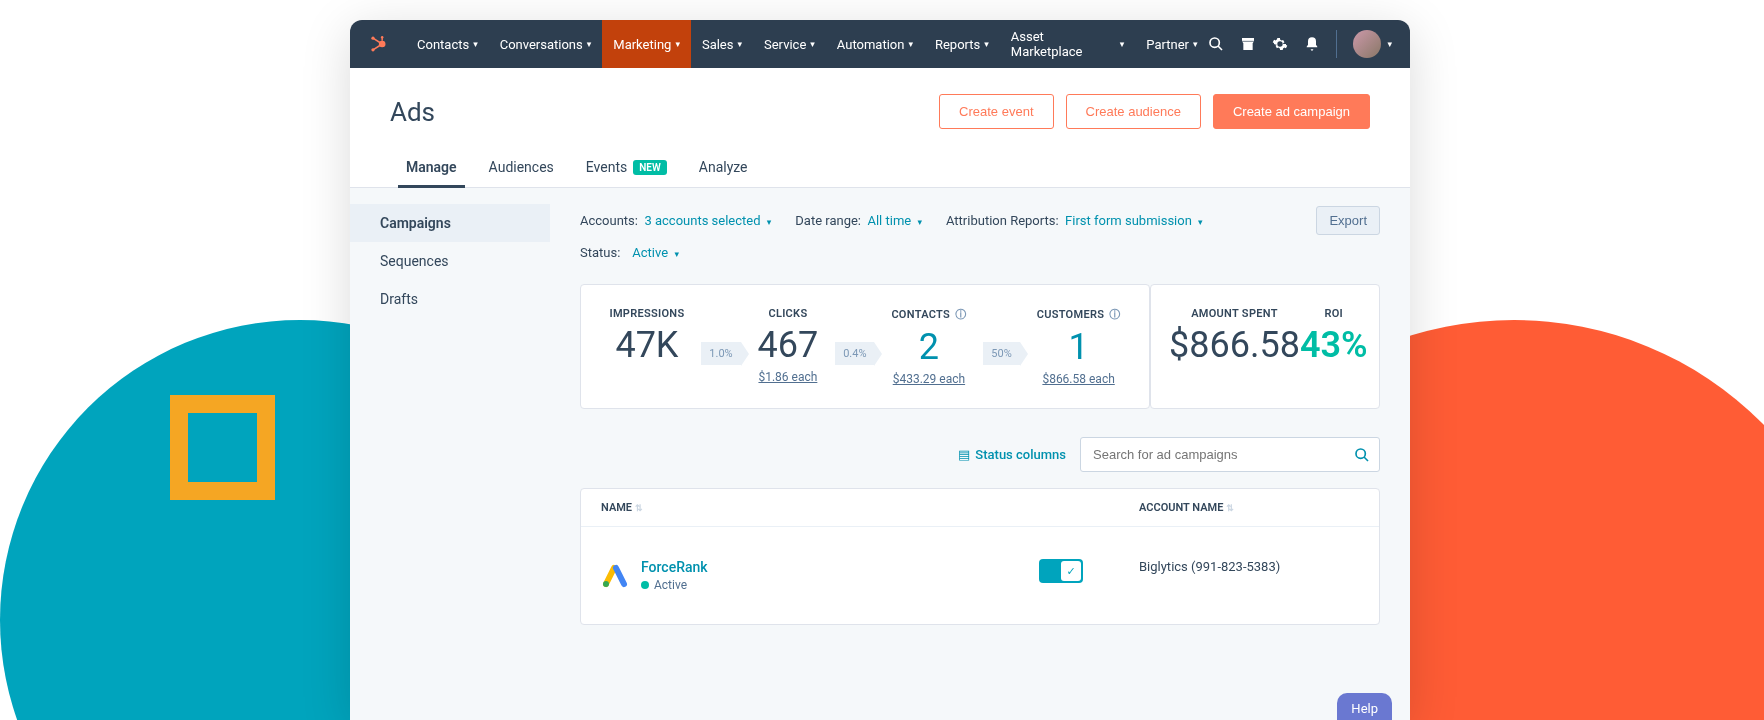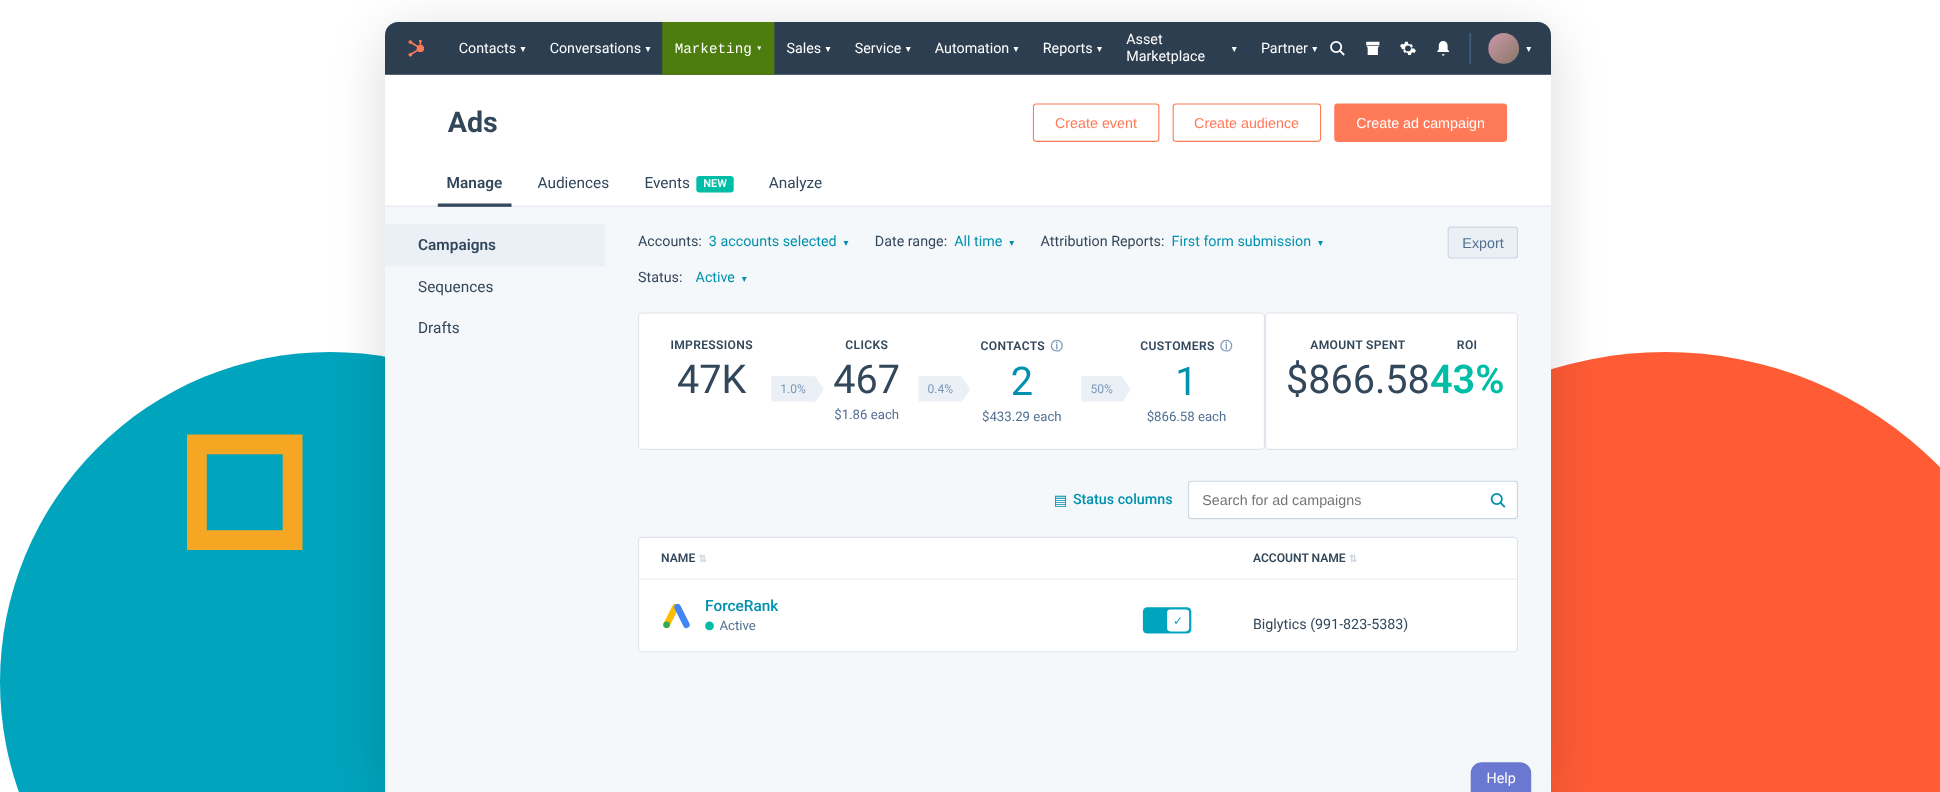--- a/index.html
+++ b/index.html
@@ -11,30 +11,30 @@
 .bg-square { position: absolute; left: 170px; top: 395px; width: 105px; height: 105px; border: 18px solid #f5a623; z-index: 2; }
 
 
 .app-frame { position: absolute; left: 350px; top: 20px; width: 1060px; height: 700px; background: #fff; border-radius: 12px 12px 0 0; box-shadow: 0 10px 50px rgba(0,0,0,0.15); overflow: hidden; z-index: 1; }
 
 
 .topbar { background: #2d3e50; height: 48px; display: flex; align-items: center; padding: 0 18px; }
 .logo { color: #ff7a59; margin-right: 18px; }
 .nav-items { display: flex; align-items: center; height: 100%; }
 .nav-item { color: #fff; font-size: 13px; padding: 0 11px; height: 100%; display: flex; align-items: center; cursor: pointer; }
-.nav-item.active { background: #4d7c0f; font-family: Liberation Mono, monospace; }
+.nav-item.active { background: #c2410c; }
 .nav-item .chev { margin-left: 4px; font-size: 9px; }
 .nav-right { margin-left: auto; display: flex; align-items: center; gap: 16px; }
 .nav-icon { color: #fff; cursor: pointer; }
 .avatar { width: 28px; height: 28px; border-radius: 50%; background: linear-gradient(135deg,#c9a,#876); }
 .avatar-wrap { display: flex; align-items: center; gap: 6px; border-left: 1px solid #516f90; padding-left: 16px; }
 
 
 .page-header { display: flex; align-items: center; padding: 26px 40px 20px; }
-.page-title { font-size: 26px; color: #33475b; font-weight: 700; margin-left: 17px; }
+.page-title { font-size: 26px; color: #33475b; font-weight: 400; }
 .header-actions { margin-left: auto; display: flex; gap: 12px; }
 .btn { padding: 9px 19px; border-radius: 3px; font-size: 13px; font-weight: 500; cursor: pointer; border: 1px solid; }
 .btn-outline { background: #fff; color: #ff7a59; border-color: #ff7a59; }
 .btn-primary { background: #ff7a59; color: #fff; border-color: #ff7a59; }
 
 
 .tabs { display: flex; padding: 0 56px; border-bottom: 1px solid #dfe3eb; gap: 32px; }
 .tab { padding: 10px 0 12px; font-size: 14px; color: #33475b; cursor: pointer; position: relative; display: flex; align-items: center; gap: 6px; }
 .tab.active { font-weight: 600; }
 .tab.active::after { content: ""; position: absolute; left: -8px; right: -8px; bottom: -1px; height: 3px; background: #33475b; }
@@ -55,42 +55,42 @@
 .filters-row2 { margin-top: 10px; display: flex; align-items: center; gap: 12px; font-size: 13px; }
 
 
 .metrics-row { display: flex; margin-top: 24px; }
 .metric-card { background: #fff; border: 1px solid #dfe3eb; border-radius: 4px; padding: 22px 18px; }
 .metric-card.funnel { flex: 1; display: flex; justify-content: space-around; align-items: flex-start; }
 .funnel-step { text-align: center; }
 .metric-label { font-size: 11px; font-weight: 600; color: #33475b; letter-spacing: 0.3px; }
 .metric-label .info { color: #7c98b6; margin-left: 2px; }
 .metric-value { font-size: 36px; color: #33475b; font-weight: 400; margin-top: 4px; }
-.metric-sub { font-size: 12px; color: #516f90; margin-top: 4px; }
+.metric-sub { font-size: 12px; color: #516f90; margin-top: 4px; text-decoration: underline; }
 .funnel-arrow { align-self: center; margin: 0 -4px; font-size: 11px; color: #7c98b6; background: #eaf0f6; padding: 5px 8px; position: relative; margin-top: 14px; }
 .funnel-arrow::after { content:""; position:absolute; right:-8px; top:0; width:0; height:0; border-top:12px solid transparent; border-bottom:12px solid transparent; border-left:8px solid #eaf0f6; }
 .metric-card.summary { width: 230px; display: flex; justify-content: flex-start; }
 .summary-col { text-align: center; }
 .summary-col .metric-value.roi { color: #00bda5; font-weight: 600; }
 
 
 .table-controls { display: flex; align-items: center; margin-top: 28px; gap: 14px; }
 .manage-cols { margin-left: auto; color: #0091ae; font-size: 13px; font-weight: 500; cursor: pointer; display: flex; align-items: center; gap: 5px; }
 .search-box { position: relative; width: 300px; }
 .search-box input { width: 100%; padding: 9px 36px 9px 12px; border: 1px solid #cbd6e2; border-radius: 3px; font-size: 13px; }
 .search-box .icon { position: absolute; right: 10px; top: 50%; transform: translateY(-50%); color: #0091ae; }
 
 
 .data-table { margin-top: 16px; background: #fff; border: 1px solid #dfe3eb; border-radius: 4px; }
 .thead { display: flex; padding: 12px 20px; font-size: 11px; font-weight: 600; color: #33475b; gap: 16px; }
 .th-name { flex: 1; }
 .th-toggle { width: 100px; }
 .th-account { width: 220px; }
 .sort-icon { color: #cbd6e2; margin-left: 3px; font-size: 9px; }
-.trow { display: flex; align-items: flex-end; padding: 16px 20px; border-top: 1px solid #eaf0f6; }
+.trow { display: flex; align-items: flex-start; padding: 32px 20px; border-top: 1px solid #eaf0f6; }
 .campaign-icon { width: 28px; height: 28px; margin-right: 12px; }
 .campaign-name { color: #0091ae; font-size: 14px; font-weight: 500; }
 .campaign-status { font-size: 12px; color: #516f90; margin-top: 3px; display: flex; align-items: center; gap: 5px; }
 .status-dot { width: 8px; height: 8px; border-radius: 50%; background: #00bda5; }
 .td-name { flex: 1; display: flex; align-items: center; }
 .td-toggle { width: 100px; }
 .toggle { width: 44px; height: 24px; background: #00a4bd; border-radius: 4px; position: relative; cursor: pointer; display: flex; align-items: center; }
 .toggle-handle { width: 20px; height: 20px; background: #fff; border-radius: 3px; position: absolute; right: 2px; display: flex; align-items: center; justify-content: center; color: #00a4bd; font-size: 11px; }
 .td-account { width: 220px; font-size: 13px; color: #33475b; }
 

